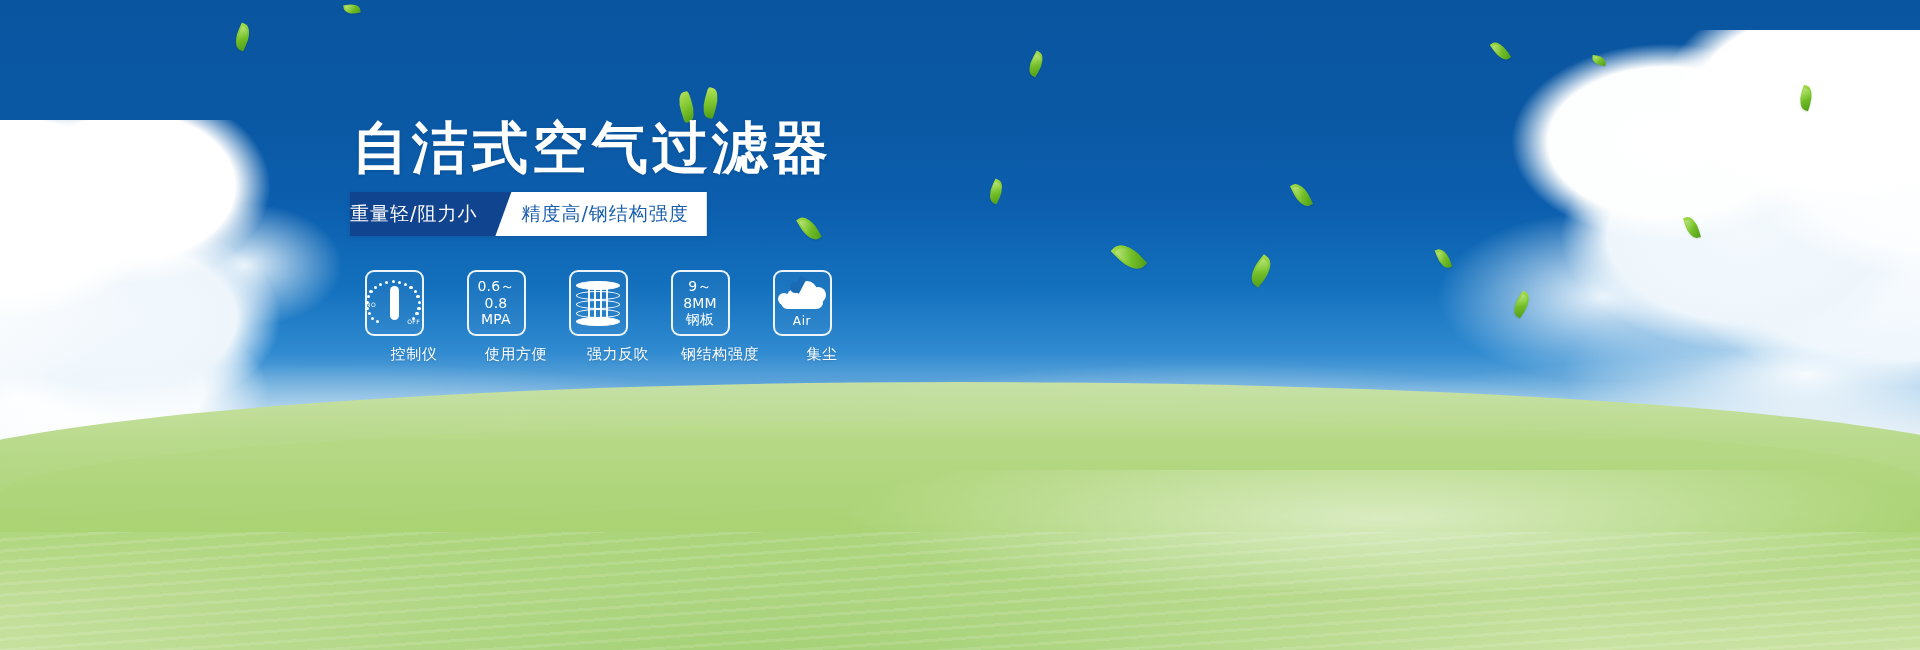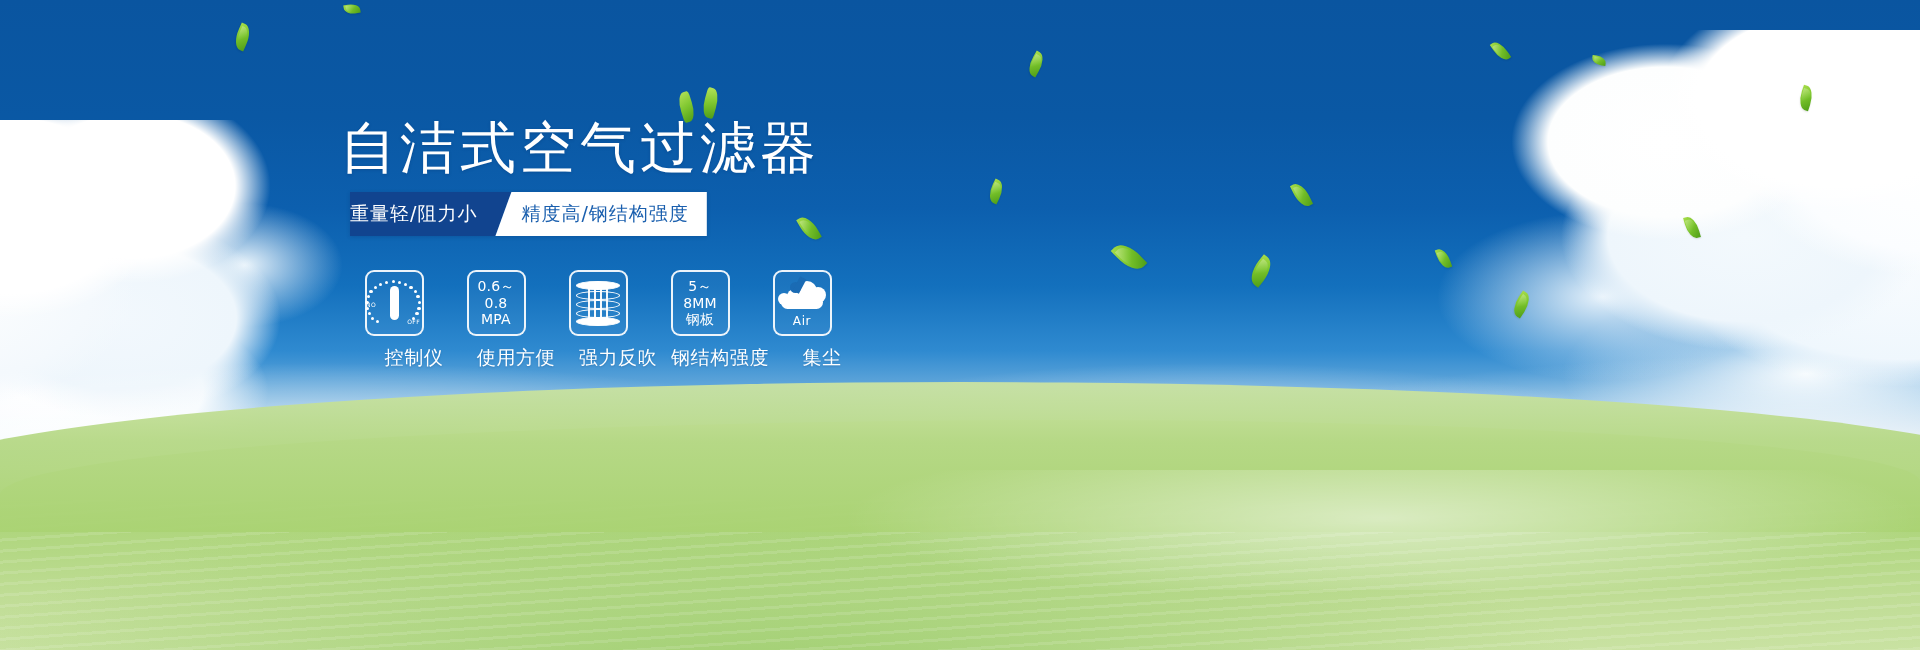--- a/index.html
+++ b/index.html
@@ -120,23 +120,23 @@
     box-shadow:0 1px 2px rgba(0,0,0,.12);
   }
   .leaf::after{
     content:"";position:absolute;left:12%;top:12%;width:76%;height:76%;
     background:linear-gradient(135deg,rgba(255,255,255,.30),rgba(255,255,255,0) 60%);
     border-radius:0 72% 0 72%;
   }
 
   
   .headline{
-    position:absolute;left:340px;top:116px;
+    position:absolute;left:352px;top:116px;
     font-size:56px;letter-spacing:4px;color:#ffffff;
-    font-weight:400;line-height:1.15;white-space:nowrap;
+    font-weight:700;line-height:1.15;white-space:nowrap;
     text-shadow:0 1px 3px rgba(0,40,90,.25);
   }
   .sprout{position:absolute;left:680px;top:86px;width:44px;height:36px;}
   .sprout .lf{
     position:absolute;width:13px;height:30px;
     background:linear-gradient(160deg,#b6e35a 0%,#7ec62f 50%,#4e9c16 100%);
   }
   .sprout .lf.a{left:0;top:6px;border-radius:60% 14% 60% 14%;transform:rotate(-18deg);}
   .sprout .lf.b{left:24px;top:2px;border-radius:14% 60% 14% 60%;transform:rotate(16deg);}
 
@@ -164,21 +164,21 @@
     position:absolute;left:358px;top:270px;display:flex;gap:30px;
   }
   .feat{width:72px;display:flex;flex-direction:column;align-items:center;}
   .feat-box{
     width:59px;height:66px;border:2px solid rgba(255,255,255,.92);
     border-radius:9px;position:relative;display:flex;flex-direction:column;
     align-items:center;justify-content:center;color:#fff;
     background:rgba(255,255,255,.04);
   }
   .feat-txt{font-size:14px;line-height:1.18;text-align:center;letter-spacing:.2px;}
-  .feat-label{margin-top:9px;font-size:19px;color:#ffffff;white-space:nowrap;letter-spacing:.6px;
+  .feat-label{margin-top:9px;font-size:15px;color:#ffffff;white-space:nowrap;letter-spacing:.6px;
     text-shadow:0 1px 2px rgba(0,40,90,.22);margin-left:40px;}
 
   
   .ic-dial{position:relative;width:54px;height:48px;}
   .ic-dial .dot{position:absolute;width:3.2px;height:3.2px;background:#fff;border-radius:50%;}
   .ic-dial .bar{
     position:absolute;left:50%;top:7px;width:9px;height:34px;margin-left:-4.5px;
     background:#fff;border-radius:5px;
   }
   .ic-dial .no{position:absolute;left:-1px;top:22px;font-size:6px;letter-spacing:.4px;}
@@ -303,21 +303,21 @@
           <span class="ring" style="top:30px"></span>
           <span class="ring f" style="top:38px"></span>
         </div>
       </div>
       <div class="feat-label">强力反吹</div>
     </div>
 
     <div class="feat">
       <div class="feat-box">
         <div class="feat-txt">
-          <div>5～8MM</div>
+          <div>9～8MM</div>
           <div>钢板</div>
         </div>
       </div>
       <div class="feat-label">钢结构强度</div>
     </div>
 
     <div class="feat">
       <div class="feat-box">
         <div class="ic-cloud">
           <span class="puff" style="left:20px;top:2px;width:20px;height:20px;"></span>

